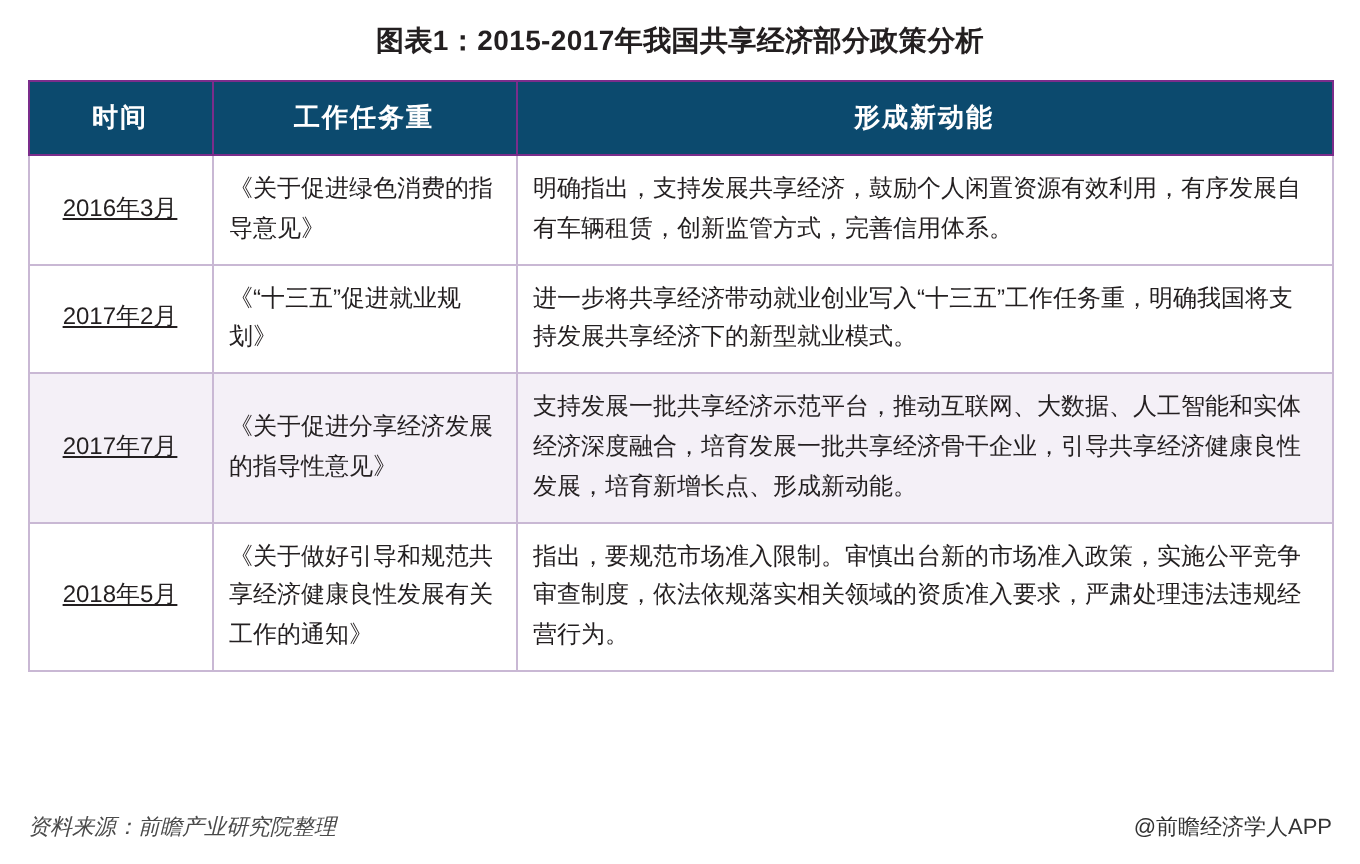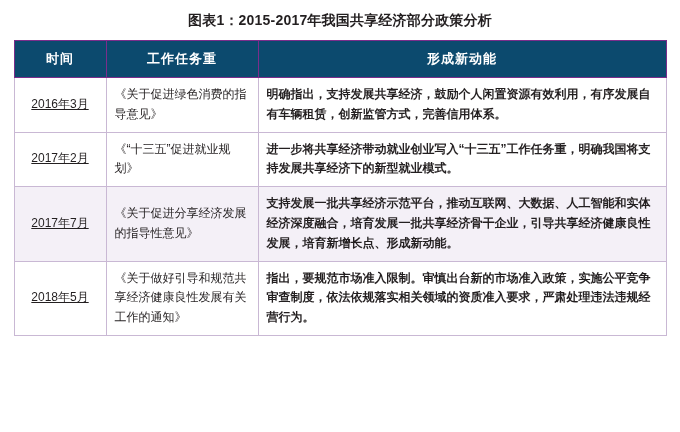--- a/index.html
+++ b/index.html
@@ -60,21 +60,20 @@
   tbody td.time {
     text-align: center;
     white-space: nowrap;
     text-decoration: underline;
   }
   tbody td.name {
     text-align: left;
   }
   tbody td.content {
     text-align: left;
-    font-weight: bold;
   }
   tbody tr.alt td {
     background: #f4f0f7;
   }
   .footer {
     position: absolute;
     left: 14px;
     right: 14px;
     bottom: 8px;
     height: 18px;
@@ -129,14 +128,19 @@
         <td class="content">支持发展一批共享经济示范平台，推动互联网、大数据、人工智能和实体经济深度融合，培育发展一批共享经济骨干企业，引导共享经济健康良性发展，培育新增长点、形成新动能。</td>
       </tr>
       <tr class="">
         <td class="time">2018年5月</td>
         <td class="name">《关于做好引导和规范共享经济健康良性发展有关工作的通知》</td>
         <td class="content">指出，要规范市场准入限制。审慎出台新的市场准入政策，实施公平竞争审查制度，依法依规落实相关领域的资质准入要求，严肃处理违法违规经营行为。</td>
       </tr>
     </tbody>
   </table>
 
+  <div class="footer">
+    <span class="src">资料来源：前瞻产业研究院整理</span>
+    <span class="brand">@前瞻经济学人APP</span>
+    <div class="clear"></div>
+  </div>
 
 </div>
 
 </body></html>

